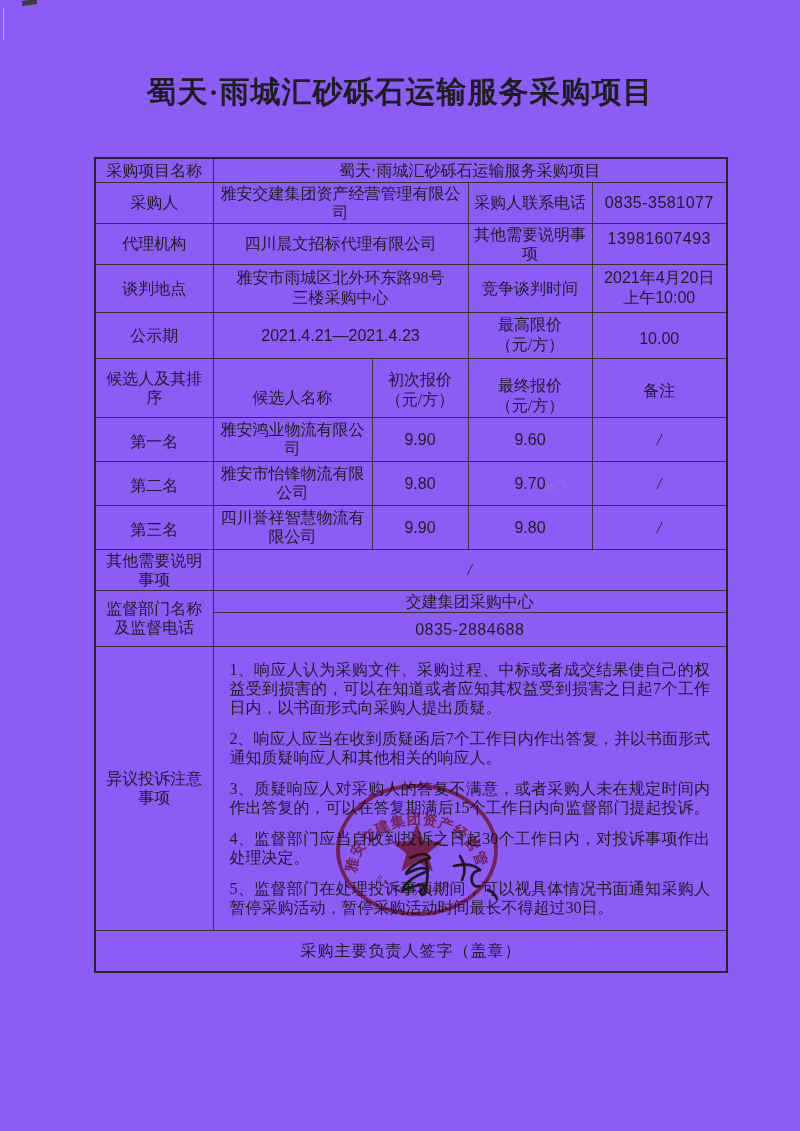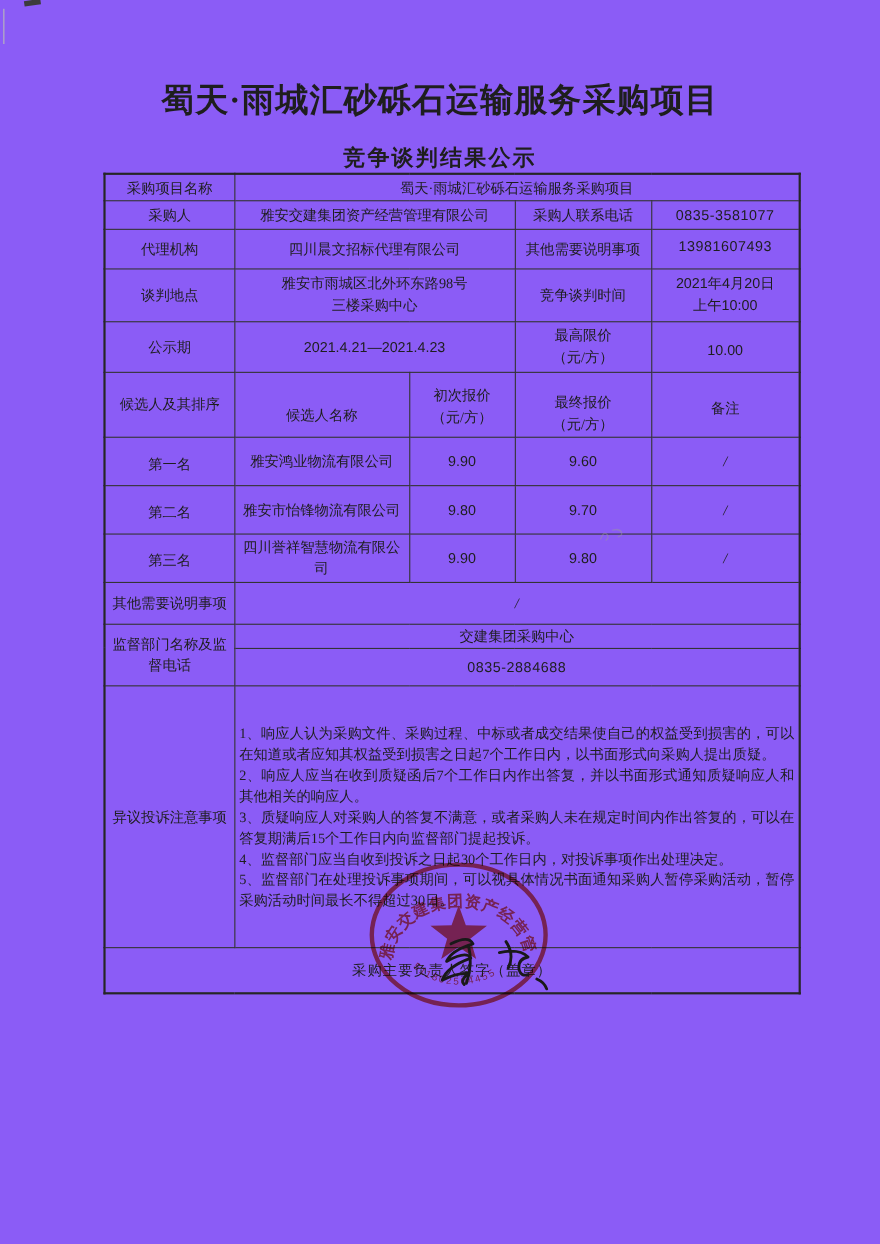--- a/index.html
+++ b/index.html
@@ -21,34 +21,34 @@
     text-align:center; font-size:20px; font-weight:600;
     letter-spacing:2px; line-height:28px;
   }
   table.main {
     position:absolute; left:94px; top:157px;
     border-collapse:collapse; table-layout:fixed;
     border:2px solid #262626;
   }
   table.main td {
     border:1px solid #343434;
-    font-size:13px; line-height:19px;
+    font-size:16px; line-height:19px;
     padding:1px 4px; vertical-align:middle;
     text-align:center; overflow:hidden;
   }
   td.lft { text-align:left; }
   td.vtop { vertical-align:top; padding-top:4px; }
   .num { font-family:"Liberation Sans","DejaVu Sans",sans-serif;margin-top:48px; }
   .phone { font-size:16px; letter-spacing:.5px; }
   .slash { font-size:17px; font-style:italic; }
   td.objection-text {
     text-align:left; vertical-align:top;
     padding:6px 8px 4px 8px; line-height:26.5px;
   }
-  .objection-text p { margin:0; text-align:justify; }
+  .objection-text p { margin:12px; text-align:justify; }
   td.sign-row {
     text-align:left; font-size:19px; padding-left:38px;
     letter-spacing:1px;
   }
   .two-line div { line-height:20px; }
   .time-cell { text-align:left; padding-left:8px; }
   
   .stamp { position:absolute; left:334px; top:784px; mix-blend-mode:multiply; opacity:.85; }
   .signature { position:absolute; left:396px; top:846px; }
   .artifact-dash { position:absolute; left:22px; top:0; width:15px; height:5px; background:#3c3c3c; transform:rotate(-8deg); }
@@ -57,21 +57,20 @@
 </style>
 </head>
 <body>
 
 <div class="page">
 
   <div class="artifact-dash"></div>
   <div class="artifact-line"></div>
 
   <div class="doc-title">蜀天·雨城汇砂砾石运输服务采购项目</div>
-  <div class="doc-subtitle">竞争谈判结果公示</div>
 
   <table class="main">
     <colgroup>
       <col style="width:118px">
         <col style="width:159px">
         <col style="width:96px">
         <col style="width:124px">
         <col style="width:135px">
     </colgroup>
     <tbody>

